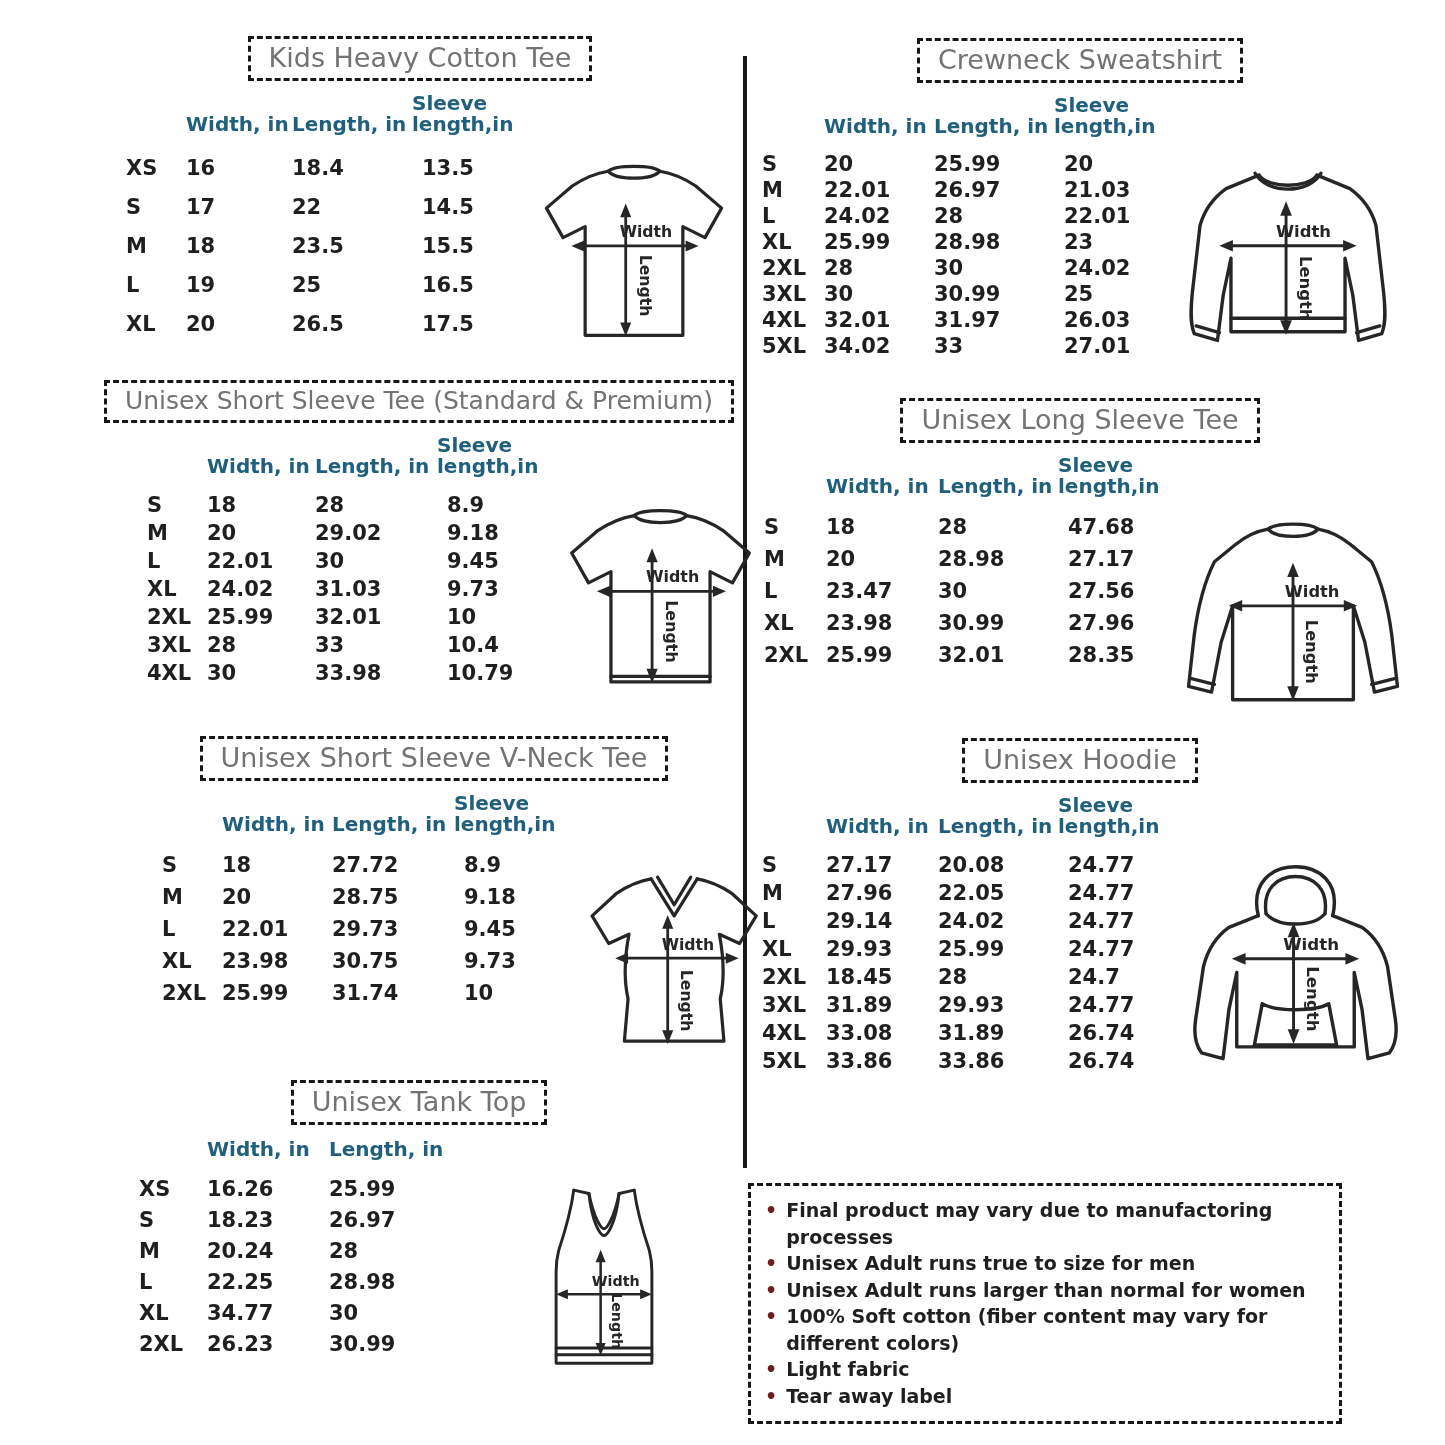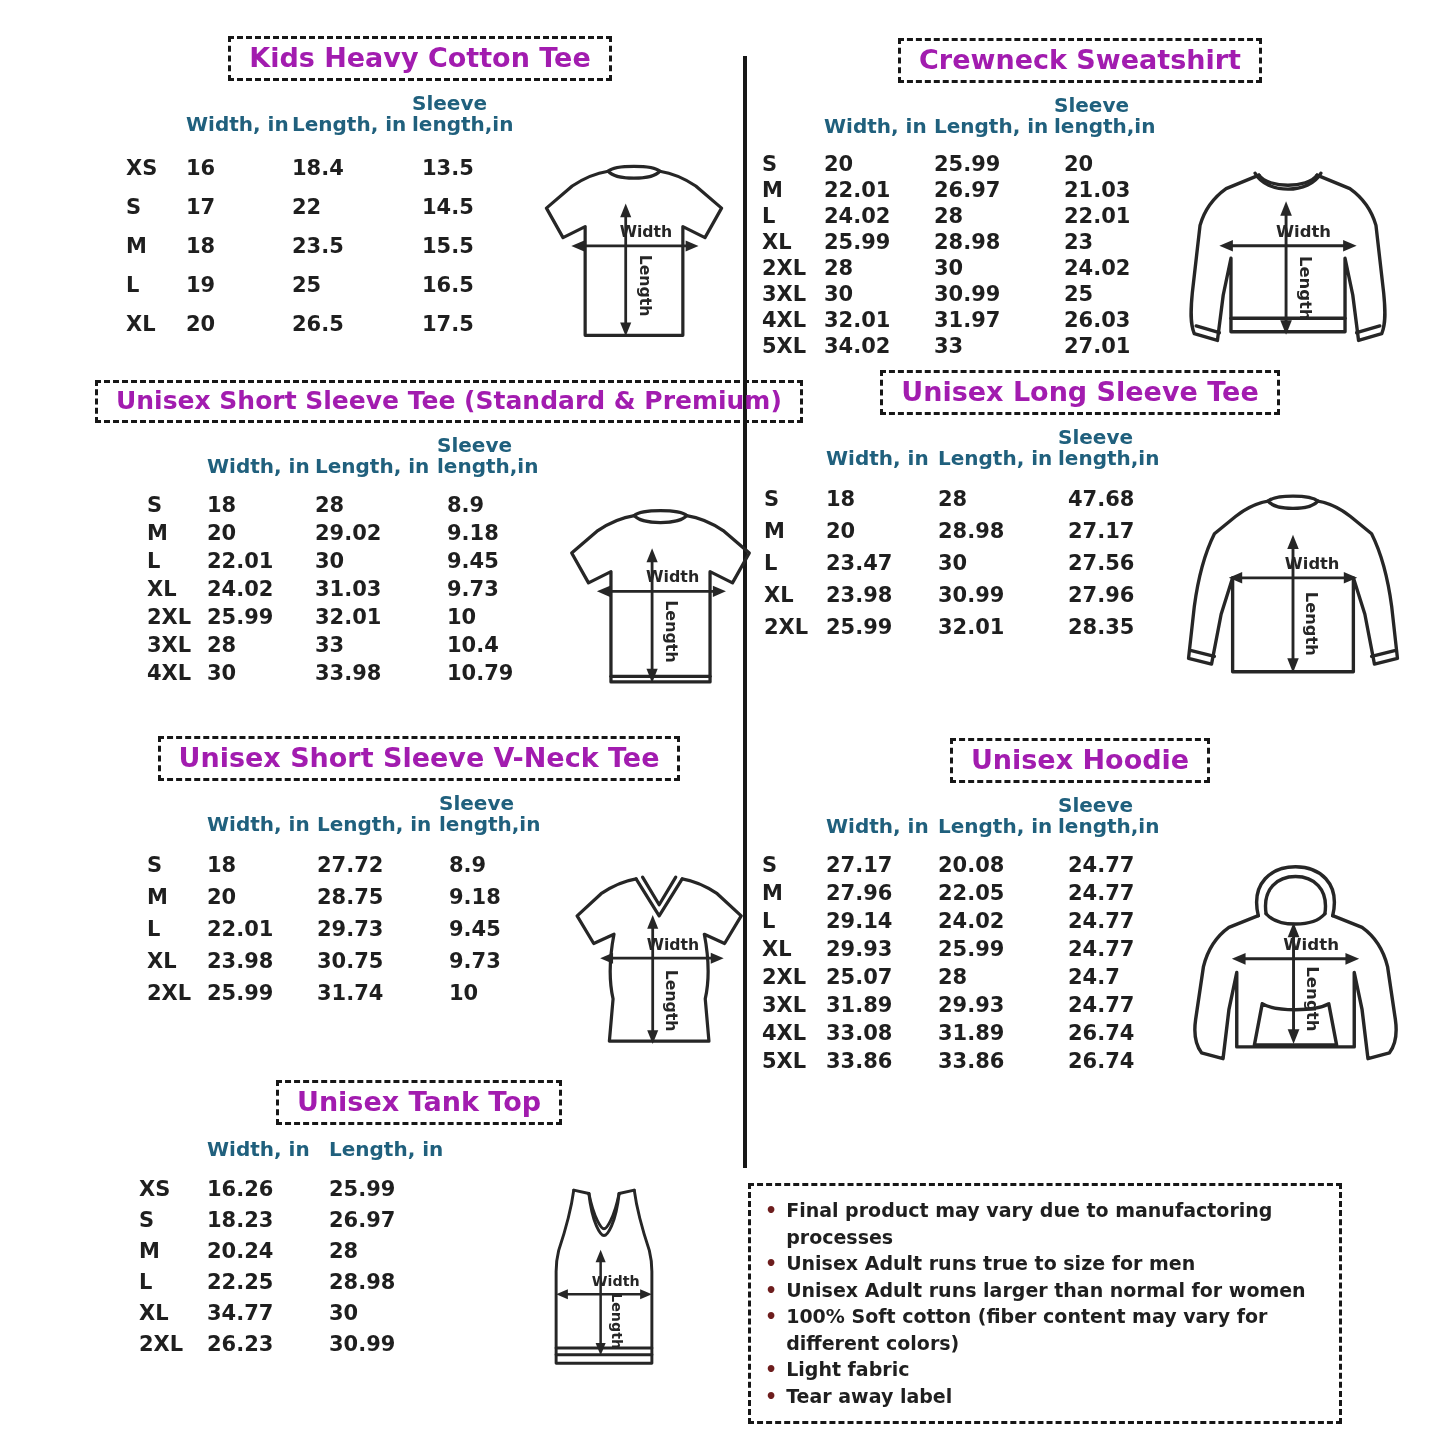--- a/index.html
+++ b/index.html
@@ -2,21 +2,21 @@
 <html><head>
 <meta charset="utf-8">
 <style>
   *{box-sizing:border-box;margin:0;padding:0}
   html,body{width:1445px;height:1445px}
   body{background:#fff;font-family:"DejaVu Sans",sans-serif;color:#1f1f1f;position:relative;overflow:hidden}
   .page{position:absolute;inset:0;background:#ffffff}
   .divider{position:absolute;left:743px;top:56px;width:4px;height:1112px;background:#171717}
   .section{position:absolute}
   .title-wrap{text-align:center}
-  .title-box{display:inline-block;border:3px dashed #171717;padding:3px 18px 5px;color:#a21caf;font-weight:bold;font-size:27px;white-space:nowrap}
+  .title-box{display:inline-block;border:3px dashed #171717;padding:3px 18px 5px;color:#737373;font-weight:normal;font-size:27px;white-space:nowrap}
   .sec-std .title-box{font-size:25px}
   .content{display:flex;align-items:flex-start;margin-top:12px}
   .size-table{flex:0 0 auto}
   .trow{display:grid;grid-template-columns:var(--cols);align-items:center;height:var(--rh)}
   .trow.thead{height:auto;margin-bottom:14px;align-items:end}
   .tcell{font-weight:bold;font-size:21px;line-height:1.05}
   .hdr{color:#20607d;font-size:20px;white-space:pre-line}
   .hdr.wrap{transform:translateX(-10px)}
   .illo{flex:0 0 auto;margin-left:auto}
   .illo svg{display:block;width:100%;height:auto}
@@ -27,24 +27,24 @@
   
   .sec-kids{left:100px;top:36px;width:640px;--rh:39px;--cols:60px 106px 130px 106px}
   .sec-kids .size-table{padding-left:26px}
   .sec-kids .illo{width:212px;margin-top:58px;margin-right:2px}
   .sec-crew{left:756px;top:38px;width:648px;--rh:26px;--cols:62px 110px 130px 108px}
   .sec-crew .size-table{padding-left:6px}
   .sec-crew .illo{width:232px;margin-top:55px;margin-right:56px}
   .sec-std{left:95px;top:380px;width:648px;--rh:28px;--cols:60px 108px 132px 106px}
   .sec-std .size-table{padding-left:52px}
   .sec-std .illo{width:215px;margin-top:60px;margin-right:2px}
-  .sec-long{left:756px;top:370px;width:648px;--rh:32px;--cols:62px 112px 130px 110px}
+  .sec-long{left:756px;top:398px;width:648px;--rh:32px;--cols:62px 112px 130px 110px}
   .sec-long .size-table{padding-left:8px}
   .sec-long .illo{width:230px;margin-top:55px;margin-right:50px}
-  .sec-vneck{left:95px;top:736px;width:648px;--rh:32px;--cols:60px 110px 132px 106px}
+  .sec-vneck{left:110px;top:736px;width:648px;--rh:32px;--cols:60px 110px 132px 106px}
   .sec-vneck .size-table{padding-left:52px}
   .sec-vneck .illo{width:212px;margin-top:62px;margin-right:10px}
   .sec-hoodie{left:756px;top:738px;width:648px;--rh:28px;--cols:64px 112px 130px 110px}
   .sec-hoodie .size-table{padding-left:6px}
   .sec-hoodie .illo{width:235px;margin-top:60px;margin-right:52px}
   .sec-tank{left:95px;top:1080px;width:648px;--rh:31px;--cols:68px 122px 148px}
   .sec-tank .content{margin-top:14px}
   .sec-tank .size-table{padding-left:44px}
   .sec-tank .illo{width:168px;margin-top:36px;margin-right:55px}
   .notes-box{position:absolute;left:748px;top:1183px;width:594px;border:3px dashed #171717;padding:11px 14px 12px}
@@ -455,21 +455,21 @@
             <div class="tcell val">24.77</div>
           </div>
           <div class="trow">
             <div class="tcell size">XL</div>
             <div class="tcell val">29.93</div>
             <div class="tcell val">25.99</div>
             <div class="tcell val">24.77</div>
           </div>
           <div class="trow">
             <div class="tcell size">2XL</div>
-            <div class="tcell val">25.07</div>
+            <div class="tcell val">18.45</div>
             <div class="tcell val">28</div>
             <div class="tcell val">24.7</div>
           </div>
           <div class="trow">
             <div class="tcell size">3XL</div>
             <div class="tcell val">31.89</div>
             <div class="tcell val">29.93</div>
             <div class="tcell val">24.77</div>
           </div>
           <div class="trow">

